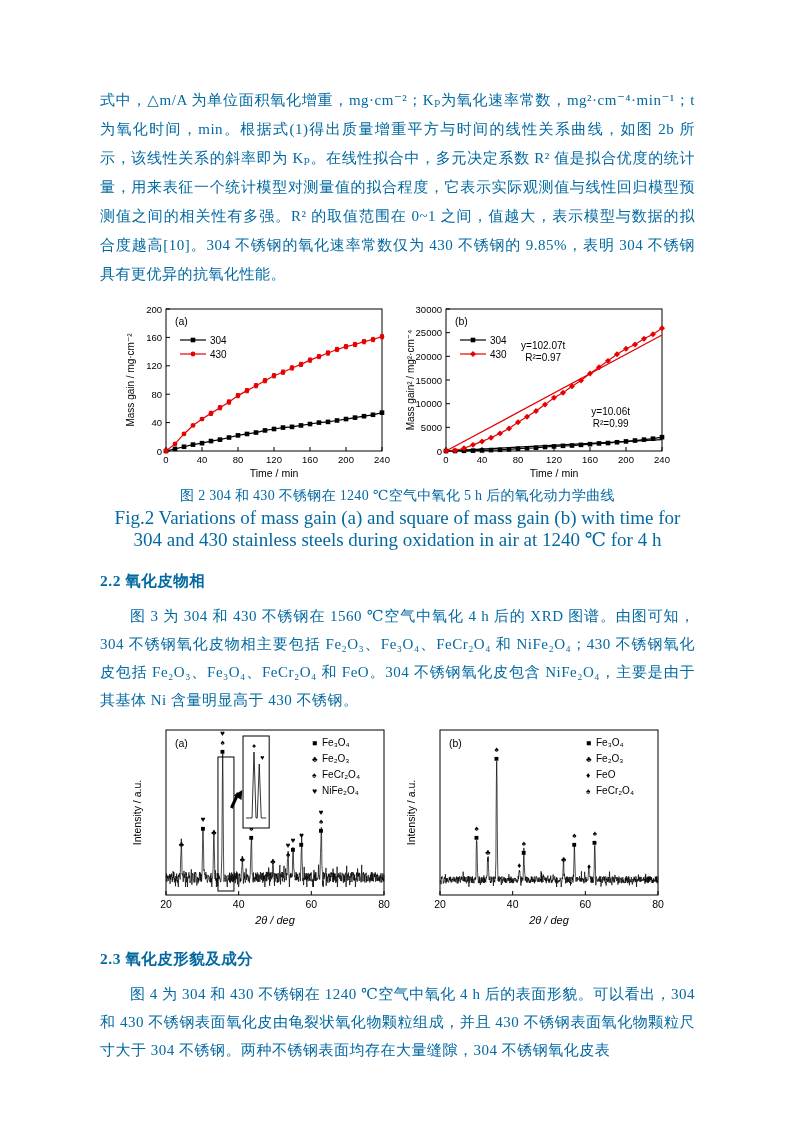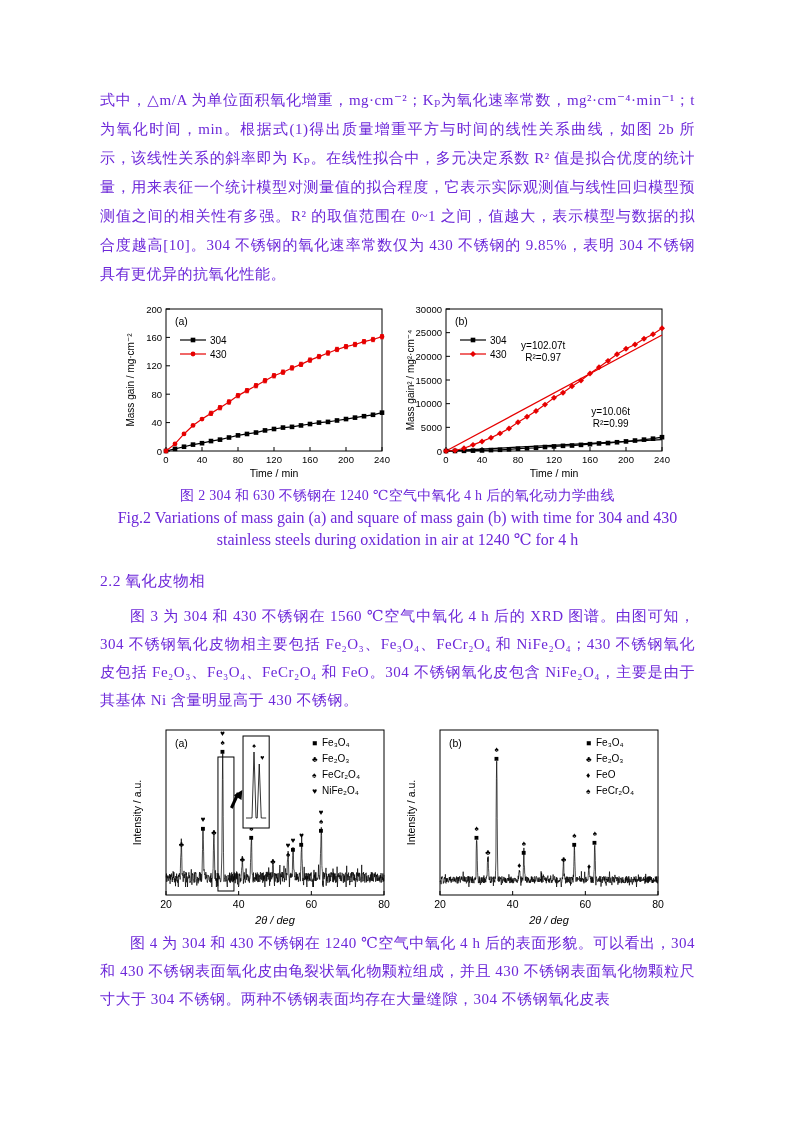--- a/index.html
+++ b/index.html
@@ -1,29 +1,29 @@
 <!DOCTYPE html>
 <html><head>
 <meta charset="utf-8">
 <style>
   html,body{margin:0;padding:0;background:#ffffff;}
   .page{
     width:794px;height:1123px;background:#ffffff;position:relative;
-    font-family:"Liberation Serif","DejaVu Serif",serif;color:#6d28d9;
+    font-family:"Liberation Serif","DejaVu Serif",serif;color:#0369a1;
     box-sizing:border-box;padding:86px 99px 0 100px;overflow:hidden;
   }
   .para{
     font-size:15px;line-height:29px;text-align:justify;text-justify:inter-character;
     letter-spacing:0.5px;
   }
   .para.indent{text-indent:2em;line-height:28px;}
-  .heading{font-size:15.5px;font-weight:normal;margin:20px 0 10px 0;letter-spacing:0.5px;}
+  .heading{font-size:15.5px;font-weight:bold;margin:20px 0 10px 0;letter-spacing:0.5px;}
   .figrow{display:flex;justify-content:center;align-items:flex-end;gap:12px;margin-top:12px;}
   .cap-zh{text-align:center;font-size:14px;margin-top:4px;letter-spacing:0.3px;}
-  .cap-en{text-align:center;font-size:16px;line-height:22px;margin:2px auto 0 auto;max-width:620px;}
+  .cap-en{text-align:center;font-size:19px;line-height:22px;margin:2px auto 0 auto;max-width:620px;}
   svg text{font-family:"Liberation Sans","DejaVu Sans",sans-serif;}
 </style>
 </head>
 <body>
 
 <div class="page">
 
   <div class="para">式中，△m/A 为单位面积氧化增重，mg·cm⁻²；Kₚ为氧化速率常数，mg²·cm⁻⁴·min⁻¹；t 为氧化时间，min。根据式(1)得出质量增重平方与时间的线性关系曲线，如图 2b 所示，该线性关系的斜率即为 Kₚ。在线性拟合中，多元决定系数 R² 值是拟合优度的统计量，用来表征一个统计模型对测量值的拟合程度，它表示实际观测值与线性回归模型预测值之间的相关性有多强。R² 的取值范围在 0~1 之间，值越大，表示模型与数据的拟合度越高[10]。304 不锈钢的氧化速率常数仅为 430 不锈钢的 9.85%，表明 304 不锈钢具有更优异的抗氧化性能。</div>
 
   <div class="figrow">
@@ -270,21 +270,21 @@
         <text x="51" y="24" font-size="10.5" text-anchor="start" fill="#000">(b)</text>
         <line x1="56" y1="39" x2="82" y2="39" stroke="#000000" stroke-width="1.2"></line>
         <rect x="66.7" y="36.7" width="4.6" height="4.6" fill="#000000"></rect>
         <text x="86" y="42.5" font-size="10" text-anchor="start" fill="#000">304</text>
         <line x1="56" y1="53" x2="82" y2="53" stroke="#e60000" stroke-width="1.2"></line>
         <rect x="66.9" y="50.9" width="4.2" height="4.2" fill="#e60000" transform="rotate(45 69 53)"></rect>
         <text x="86" y="56.5" font-size="10" text-anchor="start" fill="#000">430</text>
       </svg>
   </div>
 
-  <div class="cap-zh">图 2 304 和 630 不锈钢在 1240 ℃空气中氧化 4 h 后的氧化动力学曲线</div>
+  <div class="cap-zh">图 2 304 和 430 不锈钢在 1240 ℃空气中氧化 5 h 后的氧化动力学曲线</div>
   <div class="cap-en">Fig.2 Variations of mass gain (a) and square of mass gain (b) with time for 304 and 430 stainless steels during oxidation in air at 1240 ℃ for 4 h</div>
 
   <div class="heading">2.2 氧化皮物相</div>
   <div class="para indent">图 3 为 304 和 430 不锈钢在 1560 ℃空气中氧化 4 h 后的 XRD 图谱。由图可知，304 不锈钢氧化皮物相主要包括 Fe₂O₃、Fe₃O₄、FeCr₂O₄ 和 NiFe₂O₄；430 不锈钢氧化皮包括 Fe₂O₃、Fe₃O₄、FeCr₂O₄ 和 FeO。304 不锈钢氧化皮包含 NiFe₂O₄，主要是由于其基体 Ni 含量明显高于 430 不锈钢。</div>
 
   <div class="figrow" style="margin-top:10px;">
     <svg id="chart-fig3a" width="262" height="205">
         <path d="M36.0,153.3L36.3,152.2L36.5,149.6L36.8,157.9L37.1,152.2L37.4,153.6L37.6,154.3L37.9,151.4L38.2,156.9L38.5,154.5L38.7,152.5L39.0,152.4L39.3,154.3L39.5,150.1L39.8,155.4L40.1,159.8L40.4,150.8L40.6,155.6L40.9,150.8L41.2,152.8L41.4,149.7L41.7,149.6L42.0,156.4L42.3,158.0L42.5,153.4L42.8,155.9L43.1,147.3L43.4,149.7L43.6,154.0L43.9,148.2L44.2,153.8L44.4,158.3L44.7,154.3L45.0,155.6L45.3,155.0L45.5,162.2L45.8,152.0L46.1,157.4L46.4,154.7L46.6,149.6L46.9,154.4L47.2,152.5L47.4,155.5L47.7,158.7L48.0,155.5L48.3,163.0L48.5,150.8L48.8,153.0L49.1,152.8L49.4,149.2L49.6,152.3L49.9,152.1L50.2,155.4L50.4,144.3L50.7,133.9L51.0,128.9L51.3,114.7L51.5,120.4L51.8,133.3L52.1,150.5L52.3,149.3L52.6,151.5L52.9,151.0L53.2,157.8L53.4,154.7L53.7,150.0L54.0,146.9L54.3,154.1L54.5,152.7L54.8,150.1L55.1,153.4L55.3,157.0L55.6,163.0L55.9,148.0L56.2,151.2L56.4,148.9L56.7,158.3L57.0,152.4L57.3,154.3L57.5,163.0L57.8,153.8L58.1,154.3L58.3,154.3L58.6,152.4L58.9,148.3L59.2,154.0L59.4,151.4L59.7,152.7L60.0,158.8L60.3,157.0L60.5,157.3L60.8,156.7L61.1,149.9L61.3,145.3L61.6,157.8L61.9,160.8L62.2,157.5L62.4,149.3L62.7,151.0L63.0,150.6L63.2,154.7L63.5,156.4L63.8,157.3L64.1,158.7L64.3,148.4L64.6,153.2L64.9,158.2L65.2,150.5L65.4,148.2L65.7,149.3L66.0,148.8L66.2,154.6L66.5,155.1L66.8,161.5L67.1,157.8L67.3,152.9L67.6,156.3L67.9,158.0L68.2,159.3L68.4,154.0L68.7,157.3L69.0,157.4L69.2,152.5L69.5,148.1L69.8,152.7L70.1,156.0L70.3,148.6L70.6,153.7L70.9,157.4L71.2,150.0L71.4,157.7L71.7,156.3L72.0,150.6L72.2,141.0L72.5,125.6L72.8,107.9L73.1,104.8L73.3,115.2L73.6,127.3L73.9,146.5L74.1,145.4L74.4,148.3L74.7,151.0L75.0,150.3L75.2,154.0L75.5,155.3L75.8,148.1L76.1,151.0L76.3,154.2L76.6,154.2L76.9,150.8L77.1,157.8L77.4,158.6L77.7,156.1L78.0,155.6L78.2,151.1L78.5,152.2L78.8,152.8L79.1,152.9L79.3,155.7L79.6,157.7L79.9,154.0L80.1,153.1L80.4,151.6L80.7,158.6L81.0,149.2L81.2,157.7L81.5,154.0L81.8,163.0L82.1,154.6L82.3,154.2L82.6,154.4L82.9,147.4L83.1,144.6L83.4,126.8L83.7,113.4L84.0,106.4L84.2,119.2L84.5,133.0L84.8,146.9L85.0,154.9L85.3,146.3L85.6,156.6L85.9,156.3L86.1,154.1L86.4,163.0L86.7,154.7L87.0,158.6L87.2,149.0L87.5,157.3L87.8,162.3L88.0,154.3L88.3,150.5L88.6,149.5L88.9,155.4L89.1,151.7L89.4,154.5L89.7,153.8L90.0,154.2L90.2,155.5L90.5,158.1L90.8,157.4L91.0,156.1L91.3,149.0L91.6,140.0L91.9,128.1L92.1,97.0L92.4,55.8L92.7,29.5L93.0,55.6L93.2,92.8L93.5,128.2L93.8,155.5L94.0,157.7L94.3,155.3L94.6,153.7L94.9,153.2L95.1,150.6L95.4,156.7L95.7,157.5L96.0,155.4L96.2,151.9L96.5,157.1L96.8,156.7L97.0,160.3L97.3,163.0L97.6,155.3L97.9,155.3L98.1,151.0L98.4,155.7L98.7,154.3L98.9,154.6L99.2,156.9L99.5,148.7L99.8,158.1L100.0,149.4L100.3,158.8L100.6,153.7L100.9,151.5L101.1,151.5L101.4,156.5L101.7,148.4L101.9,157.5L102.2,155.4L102.5,150.1L102.8,158.2L103.0,154.6L103.3,152.3L103.6,157.2L103.9,152.7L104.1,149.1L104.4,148.5L104.7,156.2L104.9,150.2L105.2,159.2L105.5,155.1L105.8,149.2L106.0,154.1L106.3,154.5L106.6,147.5L106.9,155.3L107.1,148.5L107.4,158.7L107.7,160.4L107.9,149.9L108.2,157.1L108.5,163.0L108.8,161.7L109.0,158.7L109.3,149.5L109.6,151.8L109.8,150.5L110.1,158.3L110.4,157.5L110.7,154.3L110.9,157.1L111.2,152.3L111.5,146.7L111.8,143.3L112.0,142.4L112.3,132.0L112.6,138.5L112.8,144.1L113.1,148.3L113.4,159.7L113.7,155.0L113.9,155.5L114.2,148.3L114.5,154.8L114.8,151.3L115.0,156.1L115.3,158.6L115.6,156.7L115.8,154.8L116.1,144.5L116.4,154.9L116.7,155.8L116.9,150.0L117.2,151.7L117.5,153.2L117.8,150.9L118.0,153.6L118.3,157.3L118.6,154.3L118.8,152.3L119.1,153.3L119.4,158.7L119.7,154.1L119.9,154.3L120.2,150.8L120.5,138.6L120.7,134.3L121.0,122.5L121.3,116.8L121.6,115.1L121.8,128.3L122.1,148.6L122.4,150.9L122.7,150.6L122.9,157.3L123.2,158.4L123.5,148.5L123.7,156.8L124.0,154.1L124.3,153.6L124.6,153.4L124.8,157.9L125.1,153.7L125.4,155.0L125.7,148.8L125.9,156.3L126.2,155.4L126.5,150.5L126.7,156.7L127.0,150.9L127.3,148.5L127.6,149.6L127.8,158.1L128.1,149.9L128.4,157.8L128.7,155.4L128.9,151.5L129.2,152.7L129.5,151.4L129.7,157.9L130.0,157.1L130.3,148.7L130.6,148.0L130.8,155.1L131.1,150.8L131.4,149.4L131.6,155.9L131.9,155.8L132.2,151.5L132.5,149.0L132.7,158.7L133.0,151.5L133.3,148.5L133.6,157.2L133.8,151.9L134.1,155.6L134.4,151.4L134.6,155.3L134.9,163.0L135.2,152.5L135.5,150.4L135.7,150.7L136.0,157.2L136.3,148.1L136.6,155.7L136.8,157.2L137.1,147.8L137.4,152.8L137.6,152.5L137.9,148.4L138.2,155.6L138.5,153.4L138.7,143.5L139.0,150.8L139.3,149.7L139.6,161.8L139.8,151.3L140.1,148.2L140.4,157.6L140.6,149.1L140.9,152.0L141.2,151.9L141.5,152.8L141.7,155.3L142.0,148.1L142.3,153.4L142.5,141.2L142.8,135.4L143.1,136.9L143.4,140.8L143.6,152.5L143.9,152.7L144.2,157.7L144.5,162.0L144.7,149.0L145.0,157.7L145.3,156.6L145.5,149.7L145.8,151.6L146.1,150.6L146.4,150.1L146.6,154.4L146.9,149.6L147.2,158.6L147.5,153.7L147.7,158.3L148.0,149.3L148.3,149.2L148.5,158.1L148.8,157.1L149.1,157.2L149.4,154.0L149.6,144.3L149.9,141.0L150.2,154.3L150.5,160.4L150.7,149.6L151.0,153.1L151.3,151.5L151.5,153.0L151.8,148.1L152.1,150.1L152.4,157.4L152.6,148.1L152.9,149.9L153.2,151.4L153.4,154.2L153.7,148.8L154.0,141.8L154.3,158.1L154.5,154.6L154.8,155.9L155.1,151.5L155.4,148.6L155.6,144.4L155.9,148.9L156.2,156.3L156.4,154.7L156.7,149.0L157.0,151.1L157.3,138.9L157.5,135.8L157.8,134.0L158.1,127.1L158.4,135.1L158.6,143.0L158.9,151.0L159.2,154.6L159.4,163.0L159.7,153.3L160.0,151.6L160.3,150.1L160.5,153.6L160.8,148.9L161.1,151.1L161.4,153.5L161.6,153.4L161.9,149.9L162.2,152.7L162.4,145.5L162.7,131.7L163.0,123.3L163.3,125.7L163.5,135.9L163.8,145.7L164.1,145.7L164.3,148.2L164.6,152.9L164.9,152.3L165.2,156.2L165.4,154.9L165.7,153.8L166.0,148.0L166.3,156.2L166.5,149.5L166.8,155.7L167.1,155.5L167.3,149.9L167.6,155.3L167.9,153.6L168.2,152.8L168.4,157.7L168.7,154.0L169.0,151.9L169.3,149.3L169.5,148.8L169.8,151.2L170.1,153.3L170.3,157.2L170.6,147.7L170.9,141.3L171.2,128.4L171.4,125.7L171.7,110.8L172.0,134.2L172.3,139.8L172.5,146.8L172.8,157.0L173.1,153.9L173.3,157.5L173.6,161.1L173.9,154.6L174.2,142.9L174.4,155.7L174.7,156.0L175.0,149.3L175.2,152.7L175.5,155.0L175.8,152.1L176.1,156.2L176.3,149.2L176.6,158.2L176.9,163.0L177.2,149.5L177.4,155.4L177.7,152.2L178.0,156.9L178.2,157.2L178.5,149.2L178.8,149.4L179.1,154.9L179.3,150.0L179.6,156.4L179.9,154.6L180.2,157.1L180.4,149.4L180.7,151.6L181.0,150.3L181.2,148.4L181.5,154.2L181.8,157.5L182.1,156.7L182.3,155.6L182.6,158.6L182.9,163.0L183.2,154.4L183.4,163.0L183.7,150.3L184.0,145.9L184.2,153.7L184.5,150.6L184.8,156.7L185.1,148.6L185.3,148.6L185.6,157.0L185.9,148.3L186.1,154.2L186.4,156.7L186.7,155.4L187.0,153.7L187.2,155.1L187.5,155.6L187.8,154.4L188.1,154.4L188.3,148.9L188.6,140.7L188.9,152.3L189.1,151.5L189.4,152.9L189.7,155.5L190.0,150.1L190.2,141.5L190.5,129.4L190.8,122.1L191.1,107.5L191.3,103.3L191.6,111.6L191.9,141.5L192.1,144.4L192.4,147.6L192.7,161.5L193.0,156.9L193.2,163.0L193.5,148.1L193.8,148.2L194.1,155.2L194.3,149.2L194.6,153.2L194.9,151.4L195.1,150.6L195.4,149.0L195.7,148.5L196.0,143.9L196.2,161.7L196.5,149.6L196.8,157.1L197.0,153.8L197.3,152.4L197.6,155.4L197.9,158.8L198.1,156.1L198.4,150.0L198.7,152.0L199.0,153.1L199.2,149.4L199.5,158.3L199.8,153.9L200.0,151.5L200.3,155.7L200.6,157.1L200.9,148.5L201.1,153.1L201.4,148.5L201.7,148.9L202.0,150.4L202.2,149.4L202.5,151.5L202.8,157.8L203.0,144.6L203.3,158.2L203.6,148.6L203.9,155.3L204.1,156.5L204.4,149.6L204.7,155.4L205.0,151.4L205.2,149.5L205.5,158.6L205.8,158.1L206.0,152.1L206.3,158.3L206.6,157.6L206.9,154.7L207.1,142.7L207.4,163.0L207.7,157.2L207.9,150.6L208.2,153.2L208.5,149.2L208.8,149.5L209.0,152.9L209.3,152.6L209.6,151.4L209.9,154.9L210.1,148.4L210.4,156.6L210.7,156.9L210.9,151.5L211.2,152.0L211.5,157.2L211.8,153.4L212.0,148.8L212.3,149.5L212.6,150.8L212.9,152.7L213.1,157.3L213.4,158.8L213.7,149.9L213.9,150.9L214.2,156.9L214.5,151.6L214.8,158.1L215.0,154.4L215.3,149.8L215.6,148.7L215.9,150.4L216.1,163.0L216.4,149.5L216.7,141.8L216.9,148.8L217.2,156.6L217.5,155.9L217.8,150.3L218.0,153.3L218.3,150.3L218.6,148.6L218.8,156.2L219.1,153.2L219.4,152.2L219.7,161.1L219.9,156.9L220.2,158.1L220.5,156.4L220.8,149.3L221.0,153.6L221.3,152.2L221.6,148.1L221.8,157.8L222.1,158.0L222.4,148.6L222.7,148.0L222.9,149.8L223.2,151.7L223.5,148.7L223.8,156.3L224.0,152.5L224.3,156.2L224.6,150.5L224.8,156.6L225.1,154.0L225.4,163.0L225.7,158.6L225.9,156.6L226.2,155.7L226.5,148.5L226.8,156.0L227.0,155.5L227.3,157.6L227.6,144.5L227.8,151.8L228.1,149.4L228.4,152.6L228.7,151.7L228.9,148.7L229.2,156.9L229.5,149.1L229.7,149.1L230.0,151.2L230.3,152.9L230.6,156.5L230.8,157.1L231.1,158.4L231.4,152.5L231.7,140.9L231.9,155.4L232.2,157.5L232.5,152.4L232.7,151.3L233.0,148.9L233.3,150.2L233.6,148.1L233.8,157.2L234.1,155.7L234.4,150.1L234.7,157.3L234.9,158.6L235.2,156.8L235.5,149.4L235.7,149.5L236.0,148.9L236.3,148.9L236.6,158.3L236.8,152.2L237.1,156.3L237.4,156.0L237.7,157.0L237.9,154.7L238.2,151.1L238.5,152.9L238.7,156.2L239.0,157.1L239.3,156.8L239.6,153.5L239.8,158.4L240.1,158.0L240.4,150.5L240.6,156.5L240.9,156.3L241.2,148.4L241.5,149.1L241.7,156.7L242.0,148.1L242.3,157.0L242.6,153.7L242.8,149.2L243.1,151.0L243.4,157.5L243.6,155.7L243.9,153.0L244.2,150.1L244.5,153.1L244.7,149.6L245.0,151.5L245.3,148.3L245.6,157.7L245.8,156.1L246.1,150.9L246.4,152.6L246.6,150.9L246.9,156.8L247.2,151.0L247.5,149.8L247.7,157.0L248.0,154.2L248.3,156.7L248.6,153.1L248.8,153.1L249.1,151.4L249.4,156.7L249.6,153.3L249.9,157.7L250.2,158.4L250.5,151.1L250.7,154.3L251.0,149.1L251.3,154.3L251.5,158.5L251.8,158.2L252.1,152.7L252.4,155.9L252.6,152.3L252.9,149.4L253.2,157.6L253.5,154.3L253.7,157.1L254.0,150.9" fill="none" stroke="#000" stroke-width="0.7"></path>
         <rect x="36" y="6" width="218" height="165" fill="none" stroke="#000" stroke-width="1"></rect>
         <line x1="36" y1="171" x2="36" y2="167" stroke="#000" stroke-width="1"></line>
@@ -368,15 +368,16 @@
         <text x="182" y="38" font-size="8.5" text-anchor="start" fill="#000" font-weight="bold">♣</text>
         <text x="192" y="38" font-size="10" text-anchor="start" fill="#000">Fe₂O₃</text>
         <text x="182" y="54" font-size="8.5" text-anchor="start" fill="#000" font-weight="bold">♦</text>
         <text x="192" y="54" font-size="10" text-anchor="start" fill="#000">FeO</text>
         <text x="182" y="70" font-size="8.5" text-anchor="start" fill="#000" font-weight="bold">♠</text>
         <text x="192" y="70" font-size="10" text-anchor="start" fill="#000">FeCr₂O₄</text>
       </svg>
   </div>
 
 
+  <div class="heading">2.3 氧化皮形貌及成分</div>
   <div class="para indent">图 4 为 304 和 430 不锈钢在 1240 ℃空气中氧化 4 h 后的表面形貌。可以看出，304 和 430 不锈钢表面氧化皮由龟裂状氧化物颗粒组成，并且 430 不锈钢表面氧化物颗粒尺寸大于 304 不锈钢。两种不锈钢表面均存在大量缝隙，304 不锈钢氧化皮表</div>
 
 </div>
 
 </body></html>

